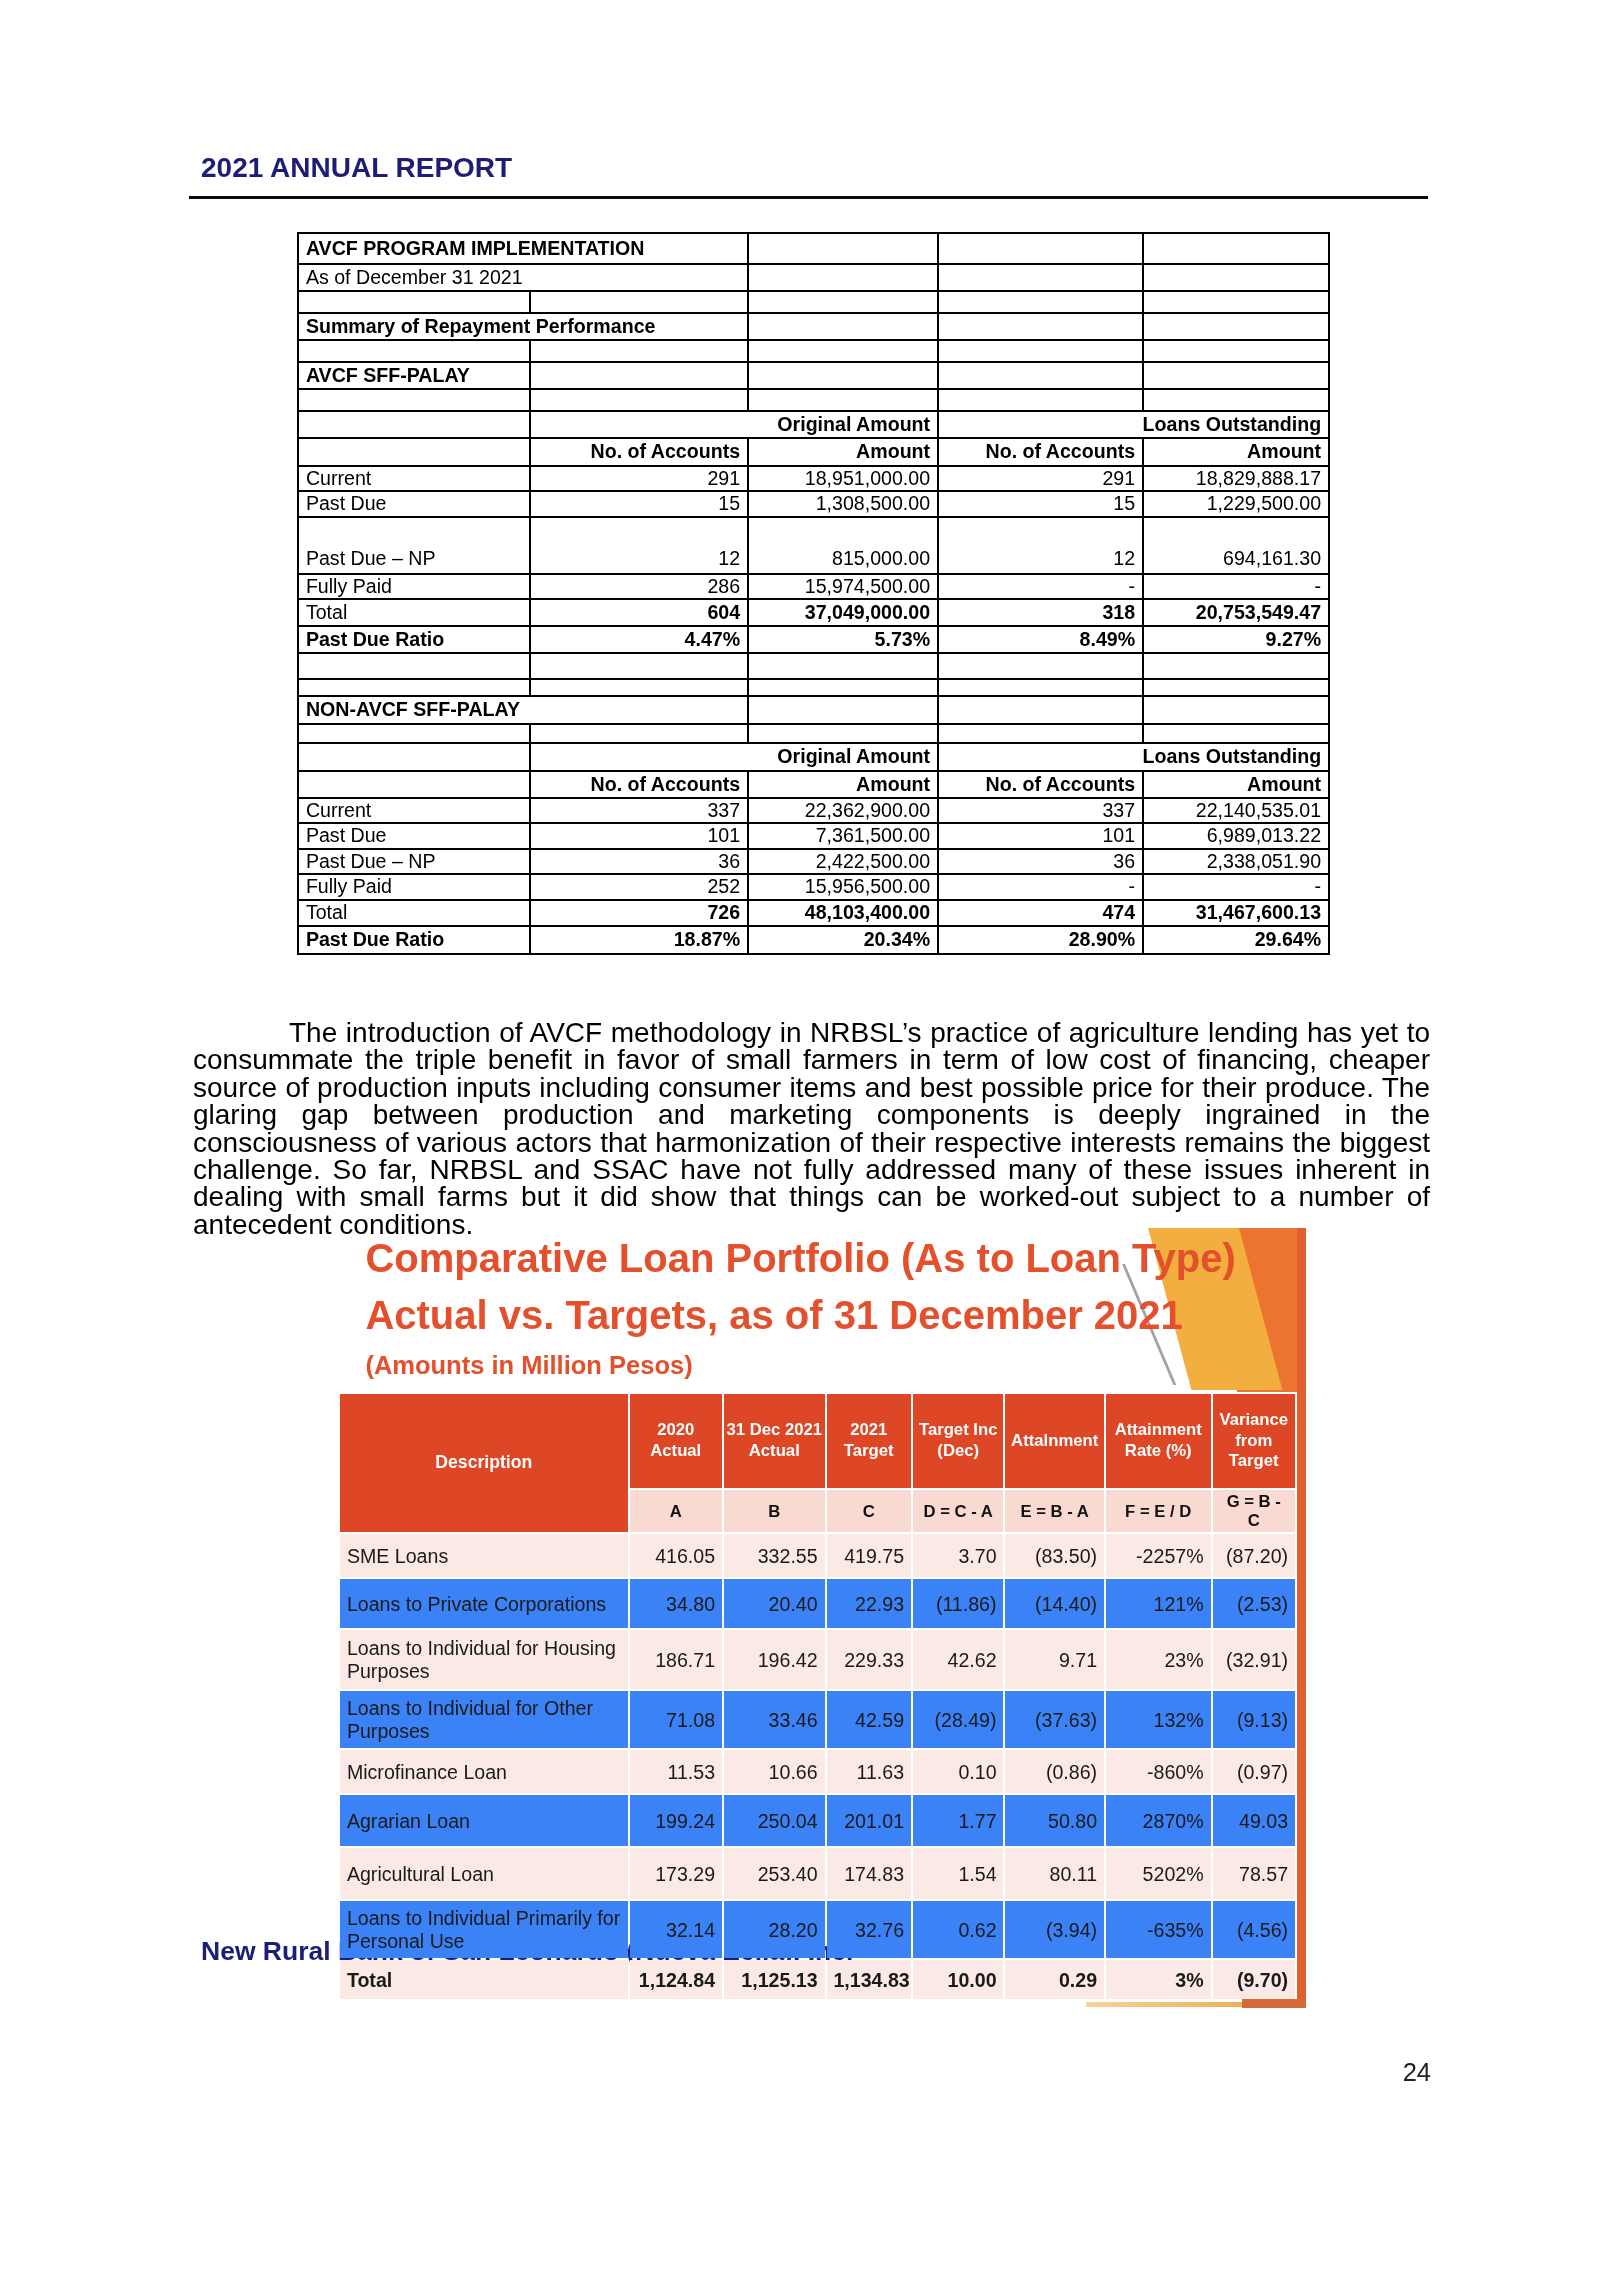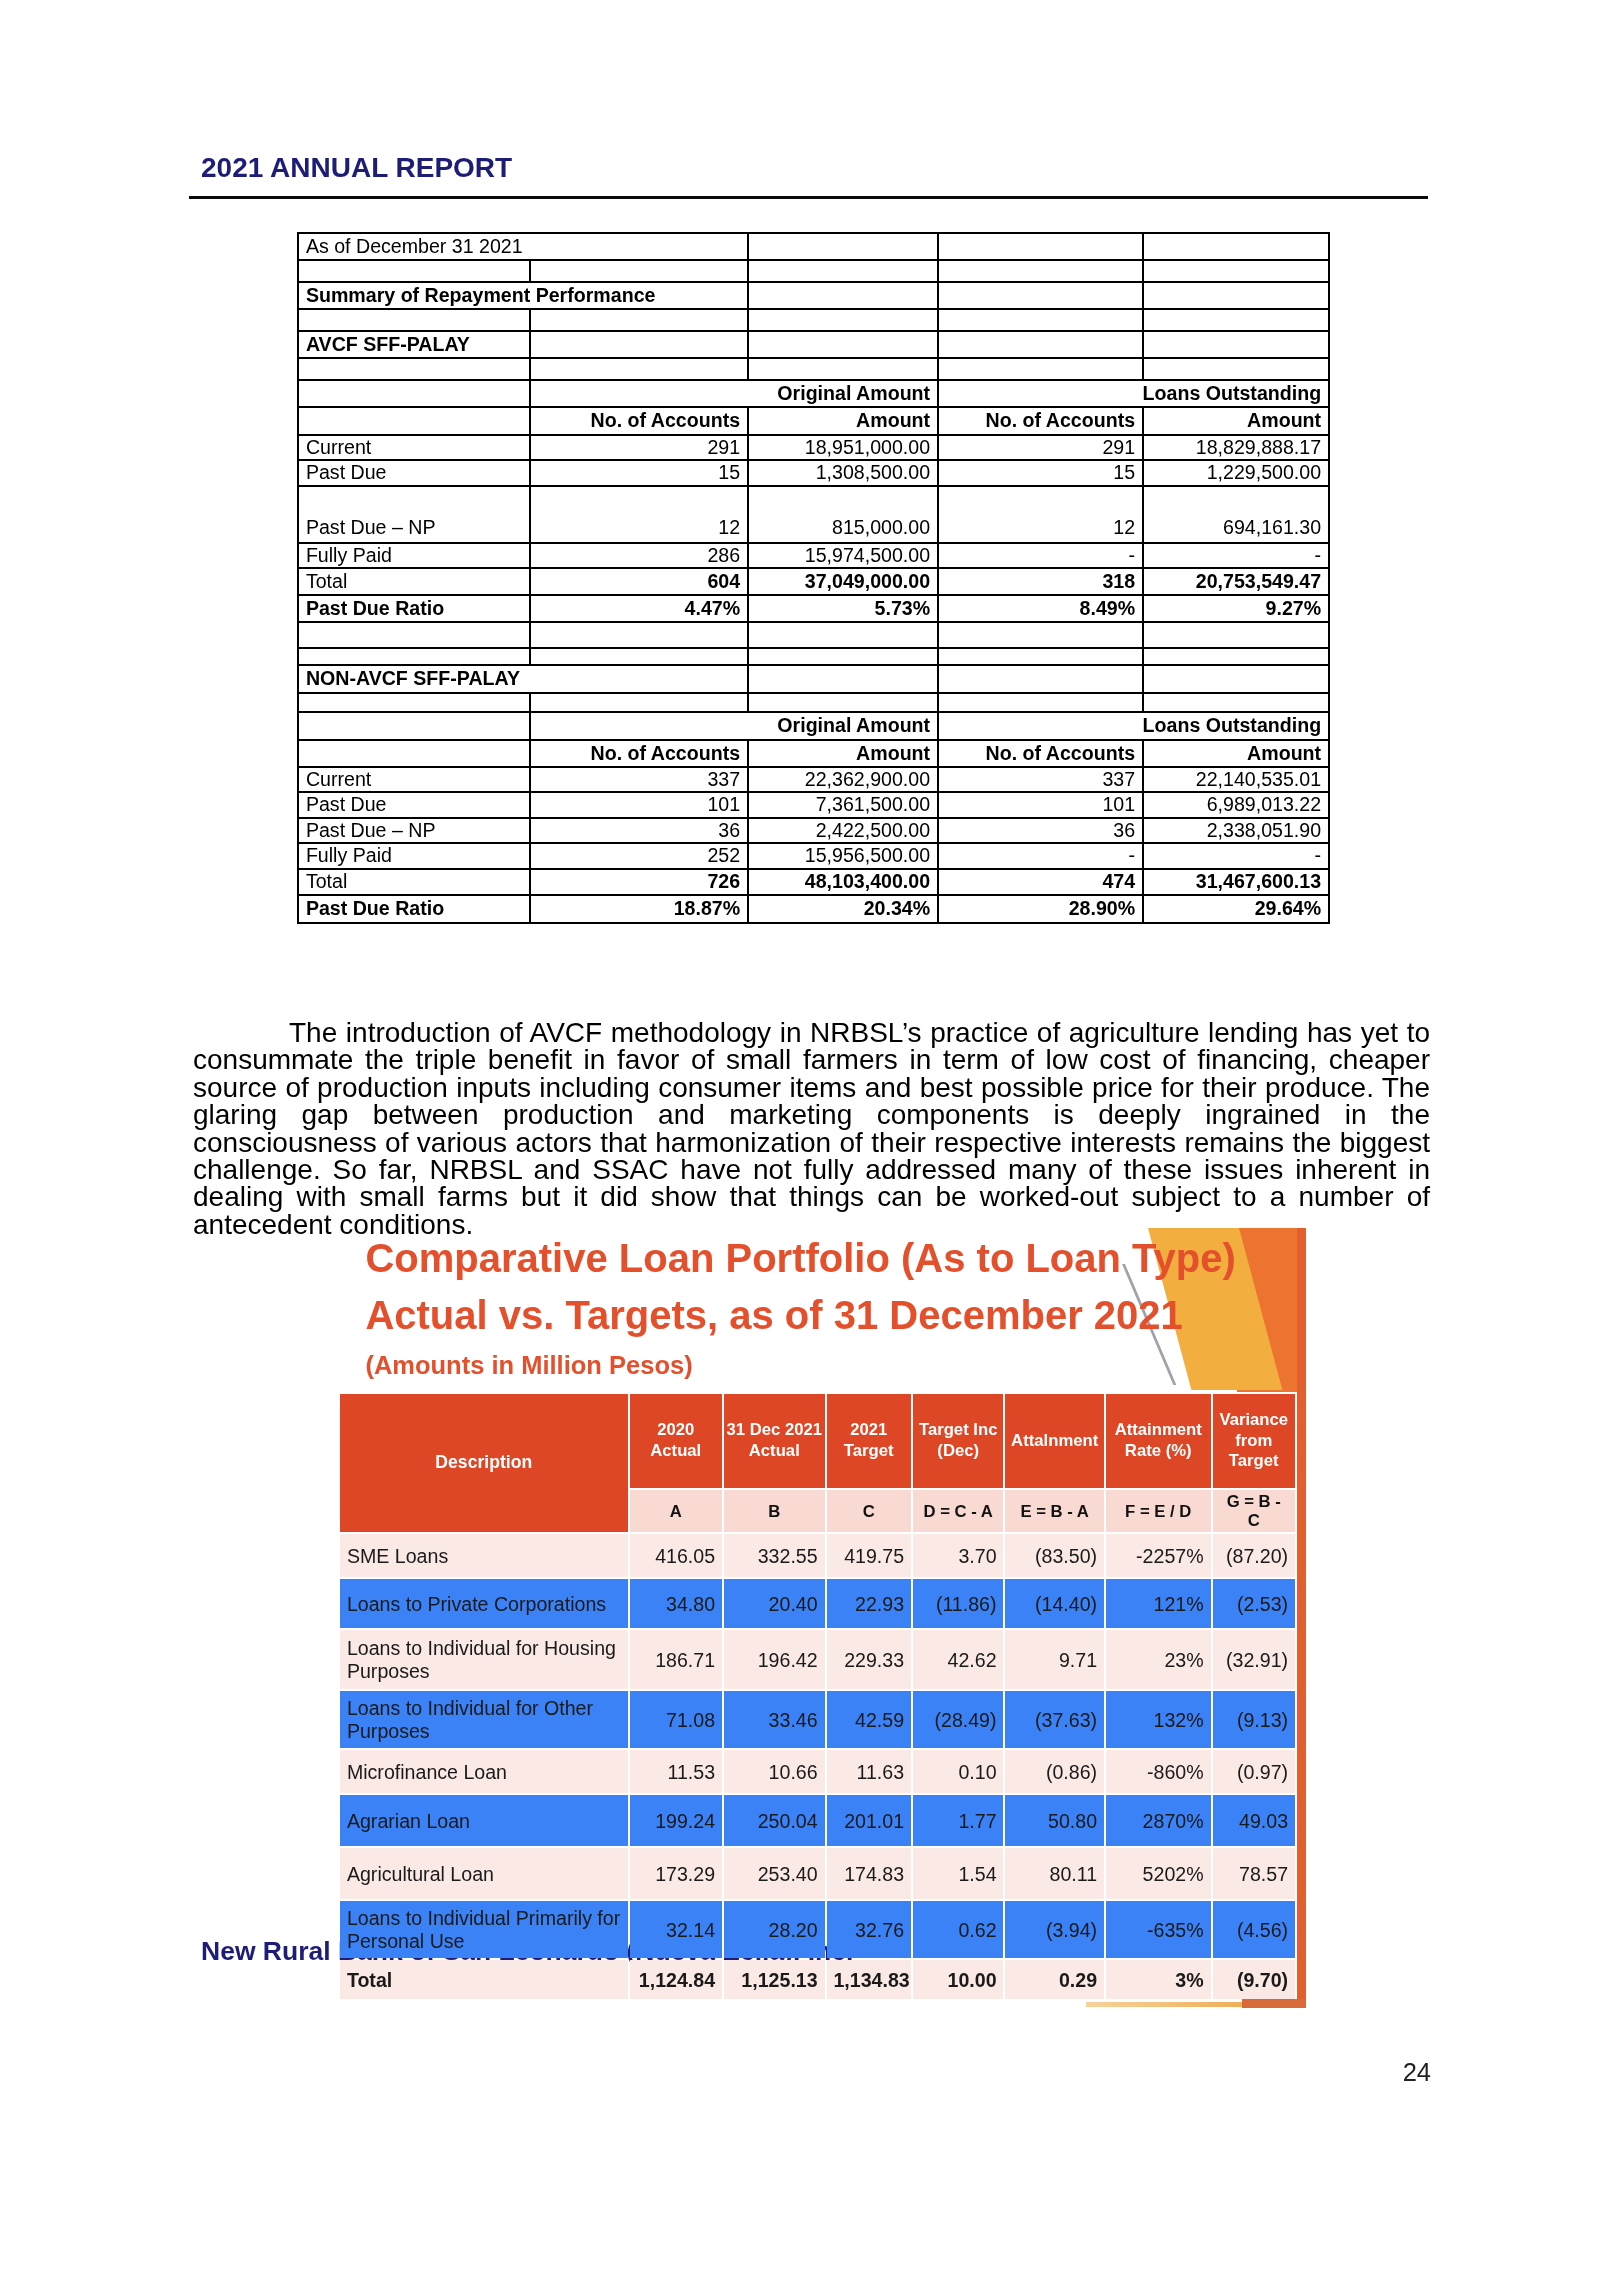--- a/index.html
+++ b/index.html
@@ -95,20 +95,26 @@
 
   <table class="t1">
     <colgroup>
         <col style="width:232px">
         <col style="width:218px">
         <col style="width:190px">
         <col style="width:205px">
         <col style="width:186px">
       </colgroup>
     <tbody>
+        <tr style="height:31px">
+      <td colspan="2" class="b">AVCF PROGRAM IMPLEMENTATION</td>
+      <td></td>
+          <td></td>
+          <td></td>
+    </tr>
     <tr style="height:27.4px">
       <td colspan="2">As of December 31 2021</td>
       <td></td>
           <td></td>
           <td></td>
     </tr>
     <tr style="height:21.6px">
       <td></td>
           <td></td>
           <td></td>

